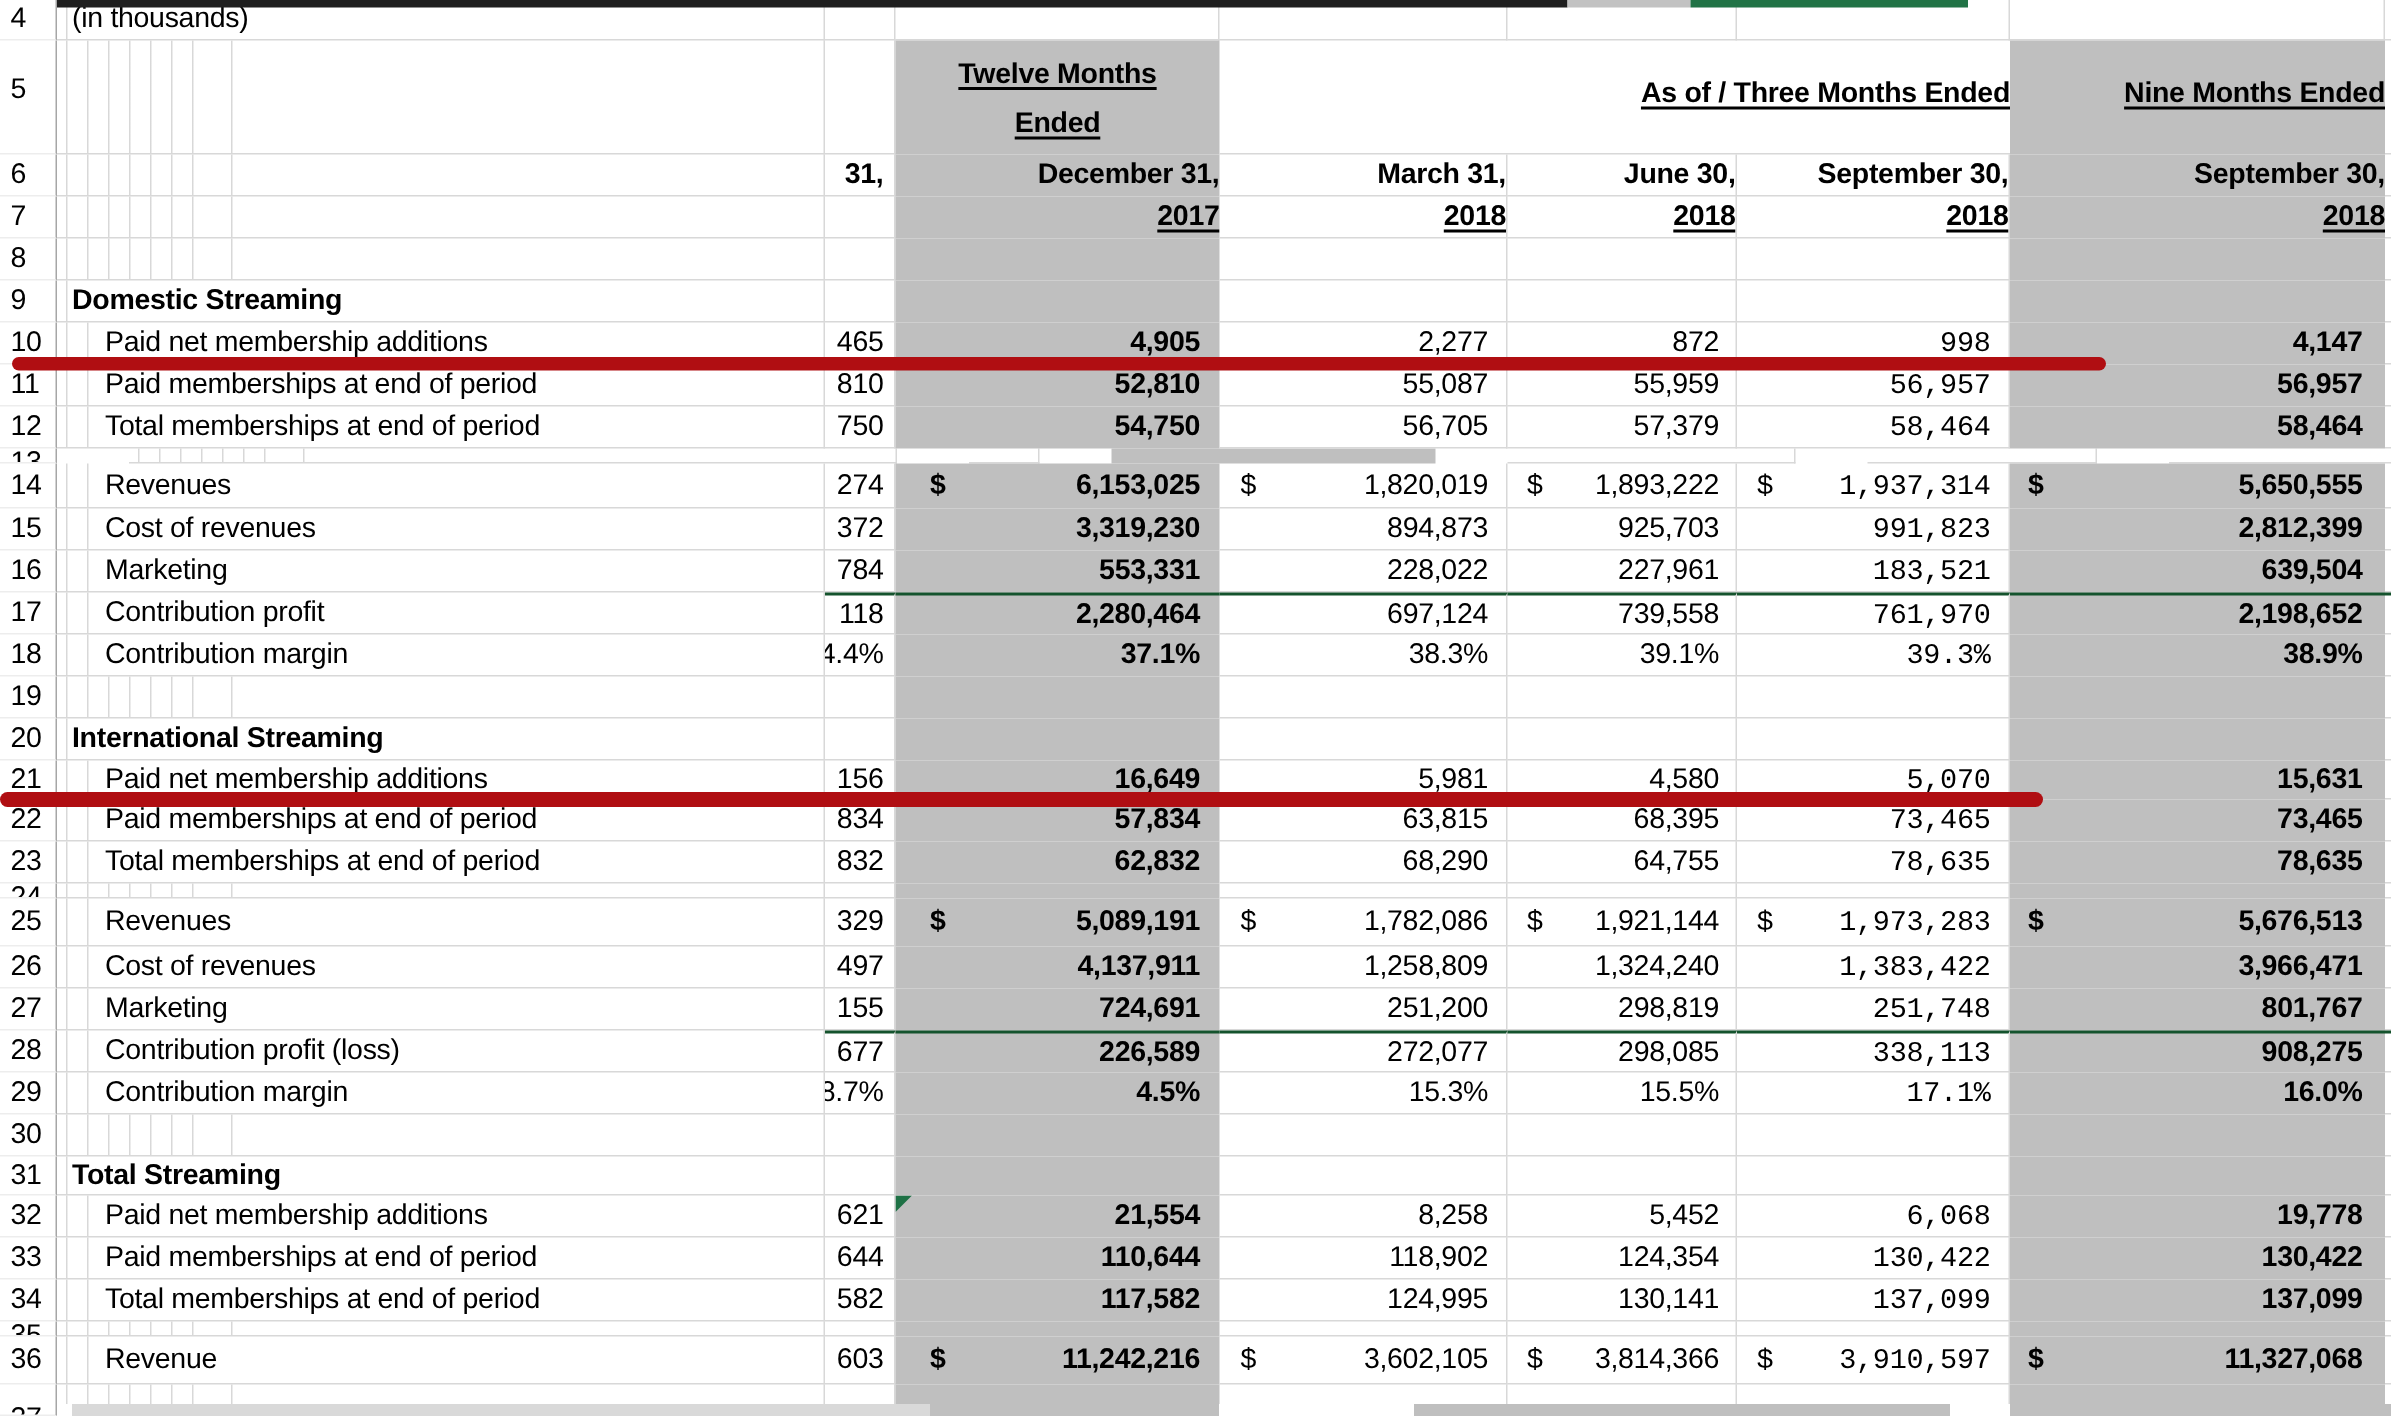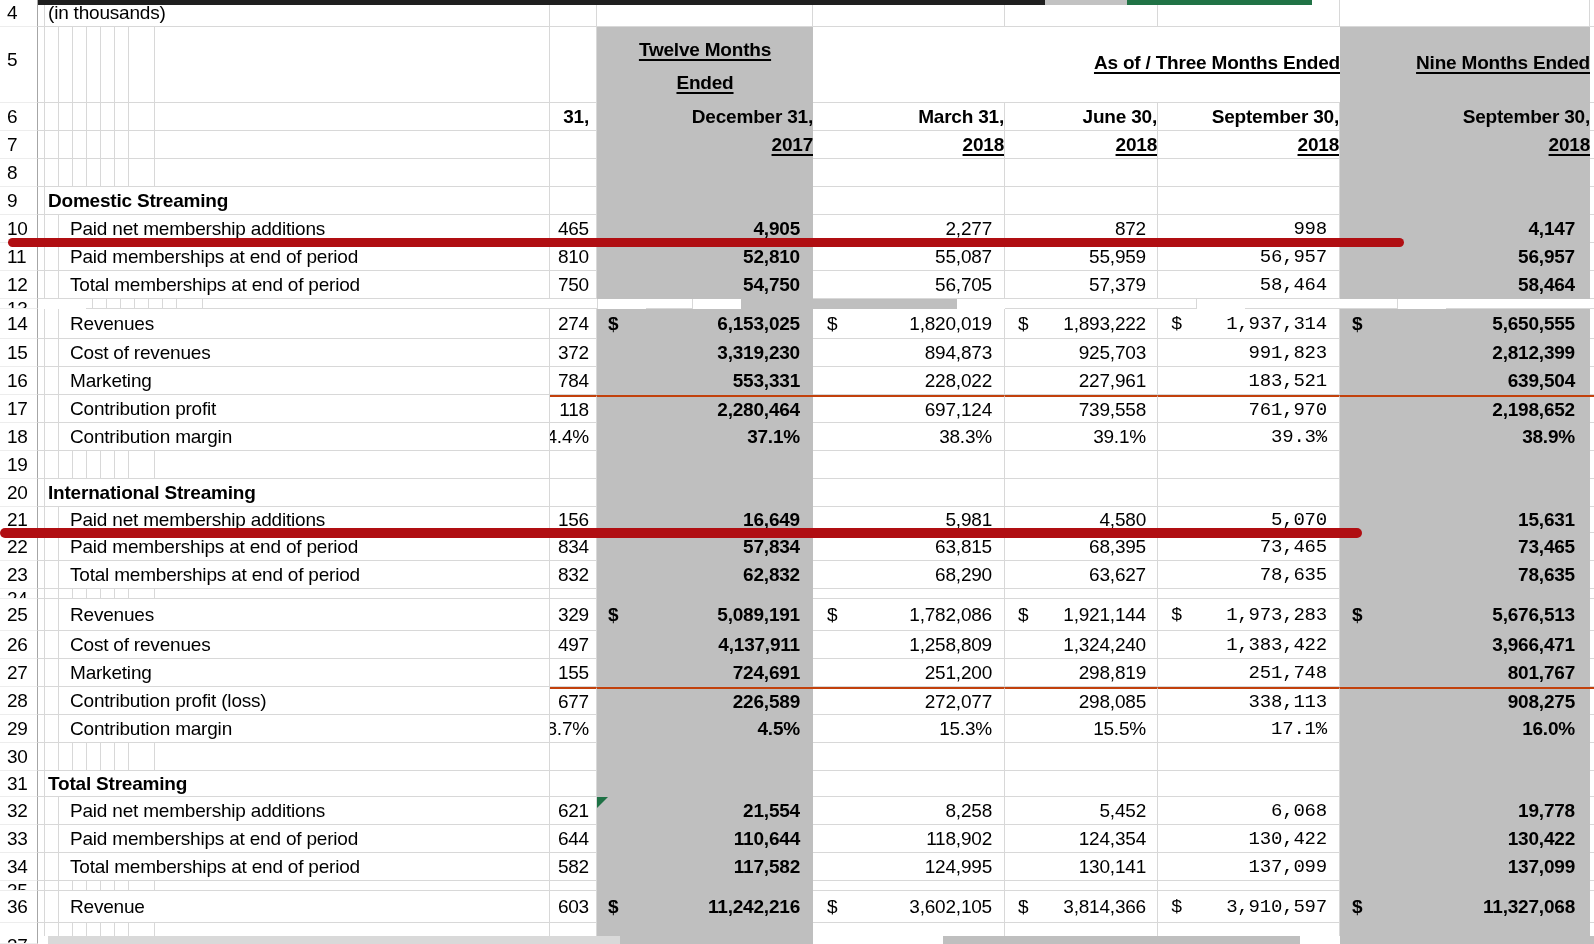--- a/index.html
+++ b/index.html
@@ -13,39 +13,39 @@
     box-sizing:border-box; overflow:hidden; white-space:nowrap;
     display:flex; align-items:center; font-size:19px; letter-spacing:-0.2px;
   }
   .gutter { border-right:1px solid #a6a6a6; border-bottom:1px solid #ededed; padding-left:7px; }
   .gutter.clip { align-items:flex-start; line-height:20px; }
   .gutter.bclip { align-items:flex-start; padding-top:13px; line-height:20px; }
   .c  { border-bottom:1px solid #d8d8d8; }
   .vr { border-right:1px solid #d8d8d8; }
   .gray { background:#bfbfbf; }
   .bold { font-weight:700; }
-  .tb { border-top:2px solid #c2410c;text-align:right; }
+  .tb { border-top:2px solid #14532d;text-align:right; }
   .lab { padding-left:32px; }
   .lab.sec { padding-left:10px; font-weight:700; }
   .lab.note { padding-left:10px; }
   .prev { justify-content:flex-end; padding-right:7px; }
   
   .s-sec  { background-image:linear-gradient(#d8d8d8,#d8d8d8);
             background-size:1px 100%; background-repeat:no-repeat; background-position:6px 0; }
   .s-item { background-image:linear-gradient(#d8d8d8,#d8d8d8),linear-gradient(#d8d8d8,#d8d8d8);
             background-size:1px 100%; background-repeat:no-repeat; background-position:6px 0,20px 0; }
   .s-all  { background-image:linear-gradient(#d8d8d8,#d8d8d8),linear-gradient(#d8d8d8,#d8d8d8),
                              linear-gradient(#d8d8d8,#d8d8d8),linear-gradient(#d8d8d8,#d8d8d8),
                              linear-gradient(#d8d8d8,#d8d8d8),linear-gradient(#d8d8d8,#d8d8d8),
                              linear-gradient(#d8d8d8,#d8d8d8),linear-gradient(#d8d8d8,#d8d8d8);
             background-size:1px 100%; background-repeat:no-repeat;
             background-position:6px 0,20px 0,34px 0,48px 0,62px 0,76px 0,90px 0,116px 0; }
   .money { justify-content:space-between; }
   .money .val { margin-left:auto; }
-  .tw   { padding-left:11px; padding-right:13px; }
+  .tw   { padding-left:23px; padding-right:13px; }
   .q1   { padding-left:14px; padding-right:12px; }
   .q2   { padding-left:13px; padding-right:11px; }
   .q3   { padding-left:13px; padding-right:12px;font-family:Liberation Mono, monospace; }
   .nine { padding-left:12px; padding-right:15px; }
   .hc { justify-content:flex-end; font-weight:700; }
   .u  { text-decoration:underline; text-decoration-thickness:2px; text-underline-offset:3px; }
   .stack { flex-direction:column; justify-content:flex-end; padding-bottom:4px; line-height:1.7; }
   .bottomalign { align-items:flex-end; padding-bottom:4px; }
   .qgroup { grid-column:5 / span 3; }
   .relcell { position:relative; }
@@ -442,21 +442,21 @@
         <div class="money relcell gray bold tw">
           <div class="dollar"></div>
           <div class="val">62,832</div>
         </div>
         <div class="money relcell c vr q1">
           <div class="dollar"></div>
           <div class="val">68,290</div>
         </div>
         <div class="money relcell c vr q2">
           <div class="dollar"></div>
-          <div class="val">63,627</div>
+          <div class="val">64,755</div>
         </div>
         <div class="money relcell c vr q3">
           <div class="dollar"></div>
           <div class="val">78,635</div>
         </div>
         <div class="money relcell gray bold nine">
           <div class="dollar"></div>
           <div class="val">78,635</div>
         </div>
         <div class="c"></div>

